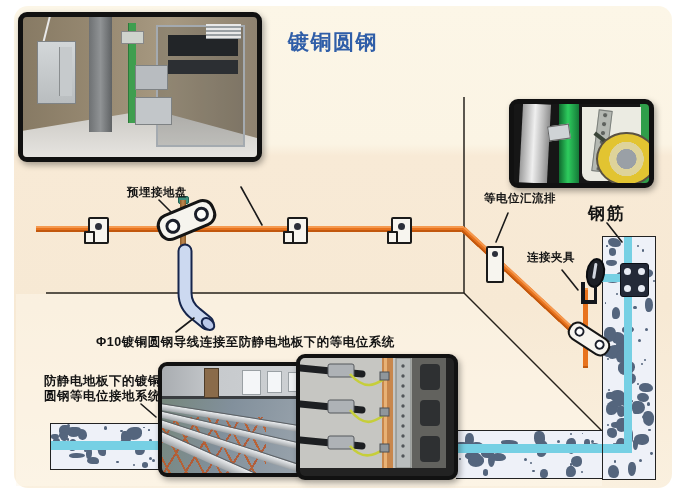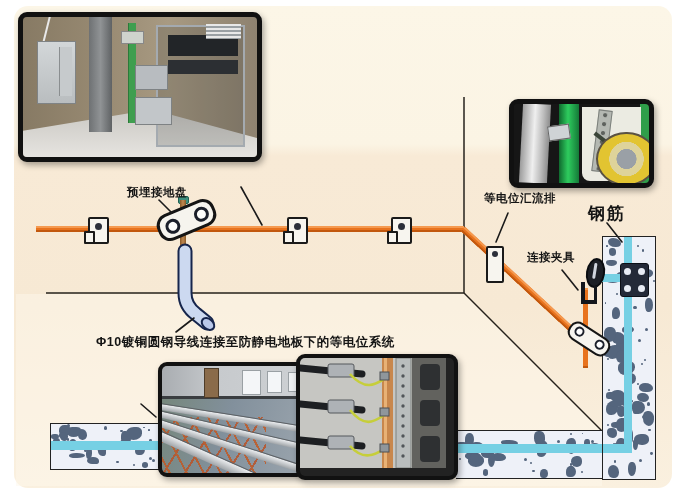--- a/index.html
+++ b/index.html
@@ -430,19 +430,24 @@
         <path d="M50,88 C64,104 76,96 86,90"></path>
       </g>
       <g fill="#8f969b" stroke="#4c5054">
         <rect x="80" y="14" width="9" height="8"></rect>
         <rect x="80" y="50" width="9" height="8"></rect>
         <rect x="80" y="86" width="9" height="8"></rect>
       </g>
     </svg>
   </div>
 
+  <div class="title l1">镀铜圆钢</div>
   <div class="lbl lab-clamp">预埋接地盘</div>
   <div class="lbl lab-busbar">等电位汇流排</div>
   <div class="lbl big lab-rebar">钢筋</div>
   <div class="lbl lab-plate">连接夹具</div>
   <div class="lbl mid lab-conduit">Φ10镀铜圆钢导线连接至防静电地板下的等电位系统</div>
+  <div class="lbl mid lab-floor">
+    <div>防静电地板下的镀铜</div>
+    <div>圆钢等电位接地系统</div>
+  </div>
 
 </div>
 
 </body></html>

